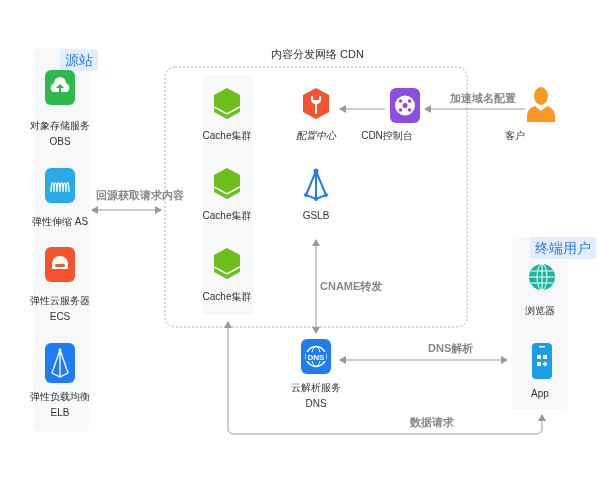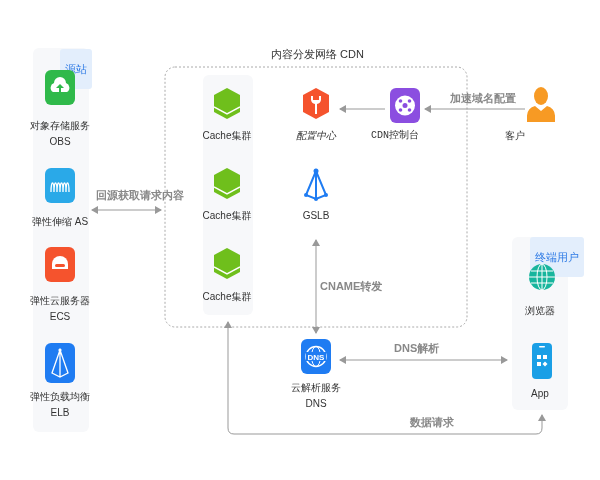--- a/index.html
+++ b/index.html
@@ -1,18 +1,18 @@
 <!DOCTYPE html>
 <html><head>
 <meta charset="utf-8">
 <style>
   html,body{margin:0;padding:0;}
   body{width:600px;height:480px;background:#ffffff;position:relative;overflow:hidden;font-family:"Liberation Sans","DejaVu Sans",sans-serif;color:#333;}
   .panel{position:absolute;background:#f7f8fa;border-radius:6px;}
-  .badge{position:absolute;background:#e3eefc;color:#2f7be5;font-size:11px;line-height:16px;padding:12px 5px;border-radius:3px;}
+  .badge{position:absolute;background:#e3eefc;color:#2f7be5;font-size:14px;line-height:16px;padding:3px 5px;border-radius:3px;}
   .lbl{position:absolute;font-size:10px;color:#333;text-align:center;width:100px;line-height:14px;}
   .elbl{position:absolute;font-size:11px;color:#888;white-space:nowrap;font-weight:bold;}
   .icon{position:absolute;}
   .title{position:absolute;font-size:11px;color:#333;text-align:center;}
   svg.lines{position:absolute;left:0;top:0;}
 </style>
 </head>
 <body>
 
 <svg class="lines" width="600" height="480">
@@ -112,21 +112,21 @@
 <div>
   <svg class="icon" style="left:390px;top:88px" width="30" height="35" viewBox="0 0 30 35">
     <rect x="0" y="0" width="30" height="35" rx="6" fill="#8b4ee0"></rect>
     <circle cx="15" cy="17.5" r="10" fill="#fff"></circle>
     <circle cx="15" cy="17.5" r="2.5" fill="#8b4ee0"></circle>
     <circle cx="10.5" cy="13" r="1.8" fill="#8b4ee0"></circle>
     <circle cx="19.5" cy="13" r="1.8" fill="#8b4ee0"></circle>
     <circle cx="10.5" cy="22" r="1.8" fill="#8b4ee0"></circle>
     <circle cx="19.5" cy="22" r="1.8" fill="#8b4ee0"></circle>
   </svg>
-  <div class="lbl" style="left:345px;top:129px;font-family:Liberation Mono, monospace;">CDN控制台</div>
+  <div class="lbl" style="left:337px;top:129px;">CDN控制台</div>
 </div>
 
 <div class="elbl" style="left:450px;top:91px;">加速域名配置</div>
 
 <div>
   <svg class="icon" style="left:527px;top:86px" width="28" height="36" viewBox="0 0 28 36">
     <ellipse cx="14" cy="10" rx="7" ry="9" fill="#f79a24"></ellipse>
     <path d="M0,36 v-6 a10,10 0 0 1 8,-10 l6,5 l6,-5 a10,10 0 0 1 8,10 v6 z" fill="#f79a24"></path>
   </svg>
   <div class="lbl" style="left:465px;top:129px;">客户</div>
@@ -150,21 +150,21 @@
     <rect x="0" y="0" width="30" height="35" rx="6" fill="#1f7cf2"></rect>
     <circle cx="15" cy="17.5" r="10" fill="none" stroke="#fff" stroke-width="1.4"></circle>
     <ellipse cx="15" cy="17.5" rx="4.5" ry="10" fill="none" stroke="#fff" stroke-width="1"></ellipse>
     <rect x="5" y="13" width="20" height="9" fill="#1f7cf2"></rect>
     <text x="15" y="21" text-anchor="middle" font-size="8" font-weight="bold" fill="#fff" font-family="Liberation Sans, sans-serif">DNS</text>
   </svg>
   <div class="lbl" style="left:266px;top:381px;">云解析服务</div>
   <div class="lbl" style="left:266px;top:397px;">DNS</div>
 </div>
 
-<div class="elbl" style="left:386px;top:341px;padding-left:8px;">DNS解析</div>
+<div class="elbl" style="left:420px;top:341px;padding-left:8px;">DNS解析</div>
 <div class="elbl" style="left:410px;top:415px;text-align:right;">数据请求</div>
 
 <div class="panel" style="left:512px;top:237px;width:56px;height:173px;"></div>
 <div class="badge" style="left:530px;top:237px;">终端用户</div>
 
 <div>
   <svg class="icon" style="left:528px;top:263px" width="28" height="28" viewBox="0 0 28 28">
     <circle cx="14" cy="14" r="13" fill="#17b59d"></circle>
     <ellipse cx="14" cy="14" rx="5" ry="13" fill="none" stroke="#fff" stroke-width="1"></ellipse>
     <line x1="14" y1="1" x2="14" y2="27" stroke="#fff" stroke-width="1"></line>

